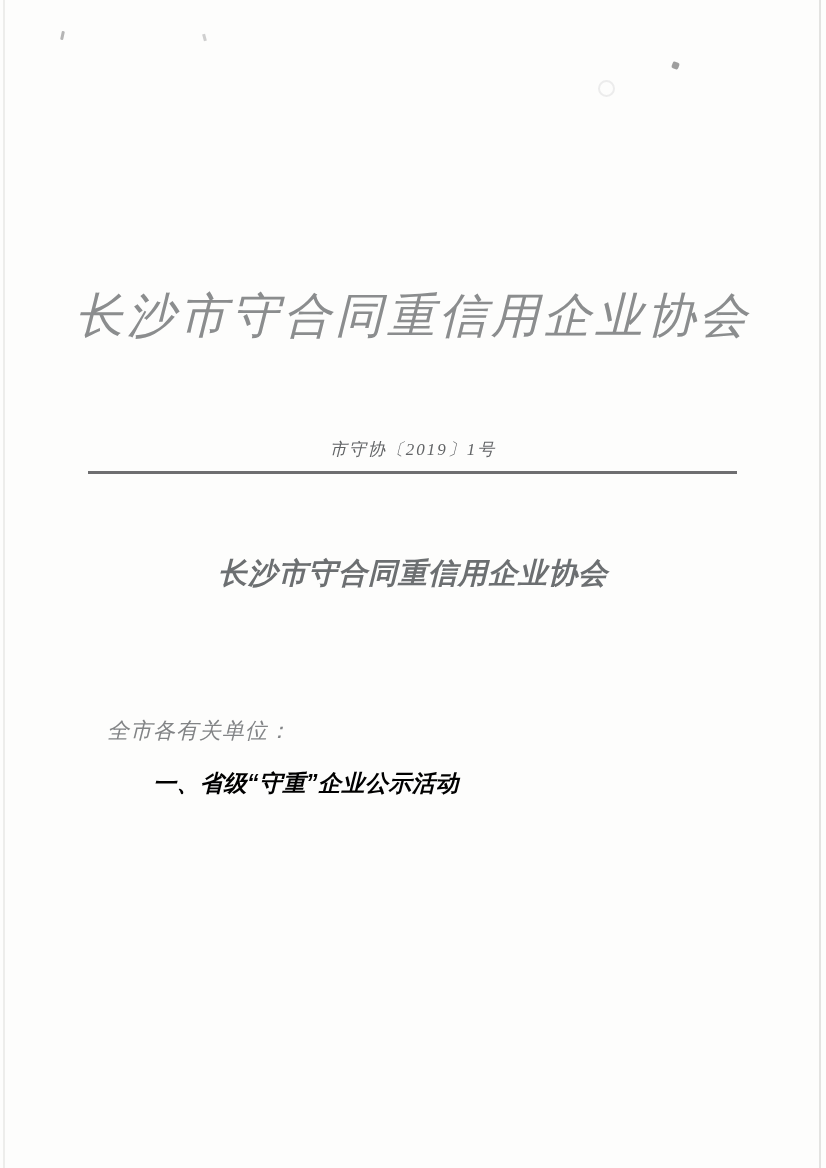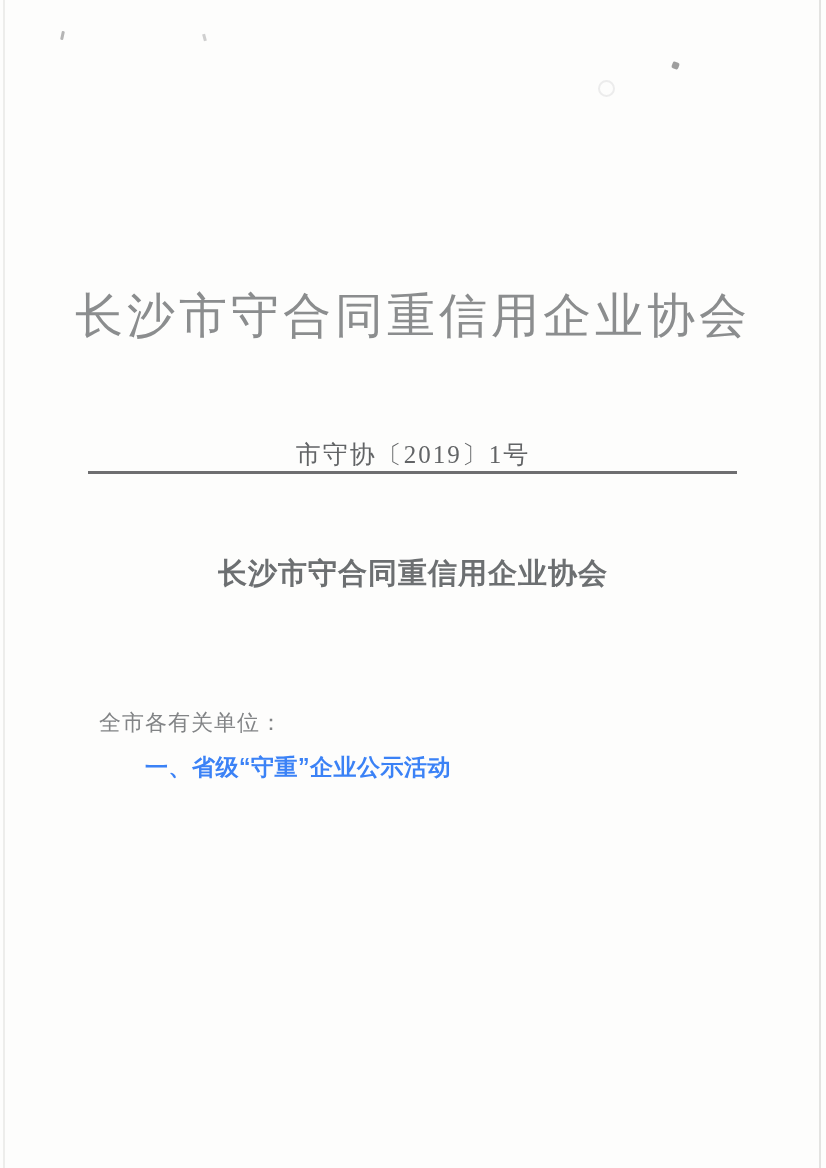--- a/index.html
+++ b/index.html
@@ -7,20 +7,21 @@
     padding: 0;
     background: #ffffff;
   }
   .page {
     position: relative;
     width: 826px;
     height: 1168px;
     background: #fdfdfc;
     overflow: hidden;
     font-family: "Liberation Serif", serif;
+    font-style: italic;
   }
   
   .edge-left {
     position: absolute;
     left: 3px; top: 0;
     width: 2px; height: 100%;
     background: #ededeb;
   }
   .edge-right {
     position: absolute;
@@ -74,21 +75,21 @@
     color: #8b8d8e;
     white-space: nowrap;
   }
   .docnum {
     position: absolute;
     top: 438px;
     left: 0;
     width: 100%;
     text-align: center;
     font-family: "Liberation Serif", serif;
-    font-size: 25px;
+    font-size: 17px;
     letter-spacing: 2px;
     color: #626466;
   }
   .rule {
     position: absolute;
     top: 471px;
     left: 88px;
     width: 649px;
     height: 3px;
     background: #555557;
@@ -112,29 +113,29 @@
     top: 701px;
     left: 99px;
     width: 637px;
     font-family: "Liberation Serif", serif;
     font-size: 22px;
     line-height: 44px;
     color: #828486;
     letter-spacing: 1px;
   }
   .body-text p {
-    margin: 0;
+    margin: 8px;
     text-align: justify;
   }
   .indent { text-indent: 2em; }
   .section-heading {
     font-family: "Liberation Sans", "DejaVu Sans", sans-serif;
     font-weight: bold;
     font-size: 23px;
-    color: #3b82f6;
+    color: #000000;
     letter-spacing: 0.5px;
   }
 </style>
 </head>
 <body>
 
 <div class="page">
 
   <div class="edge-left"></div>
   <div class="edge-right"></div>

